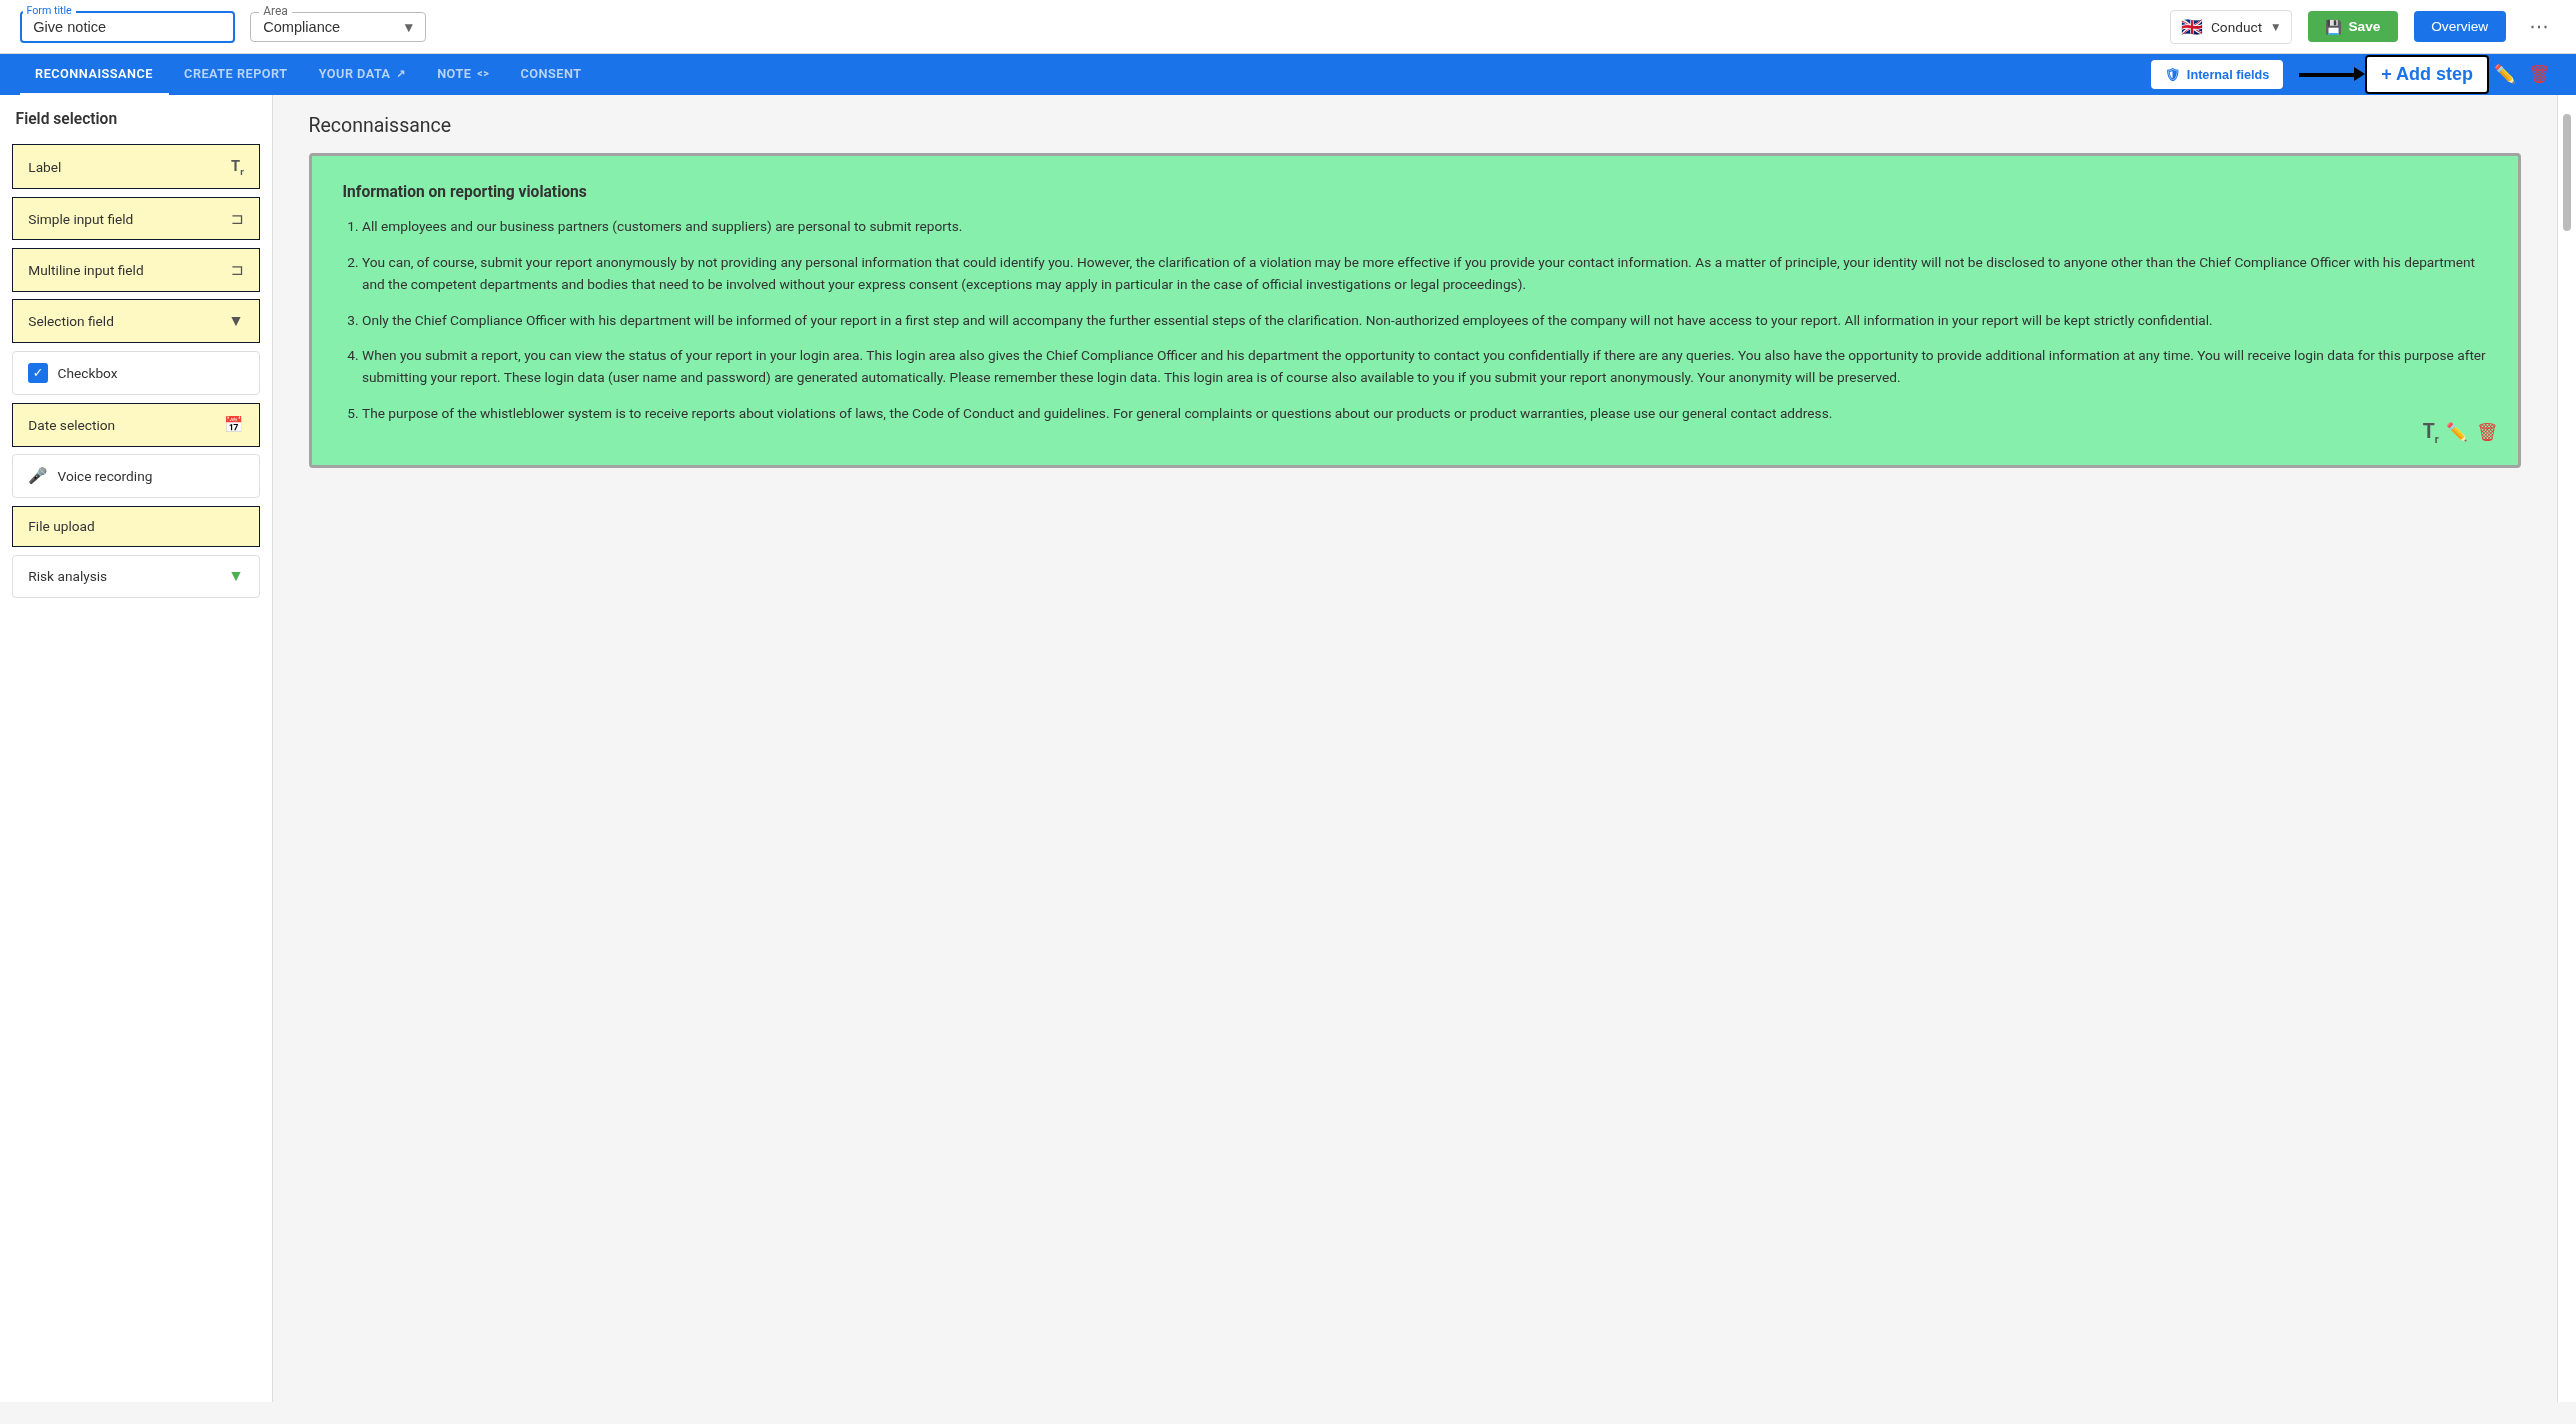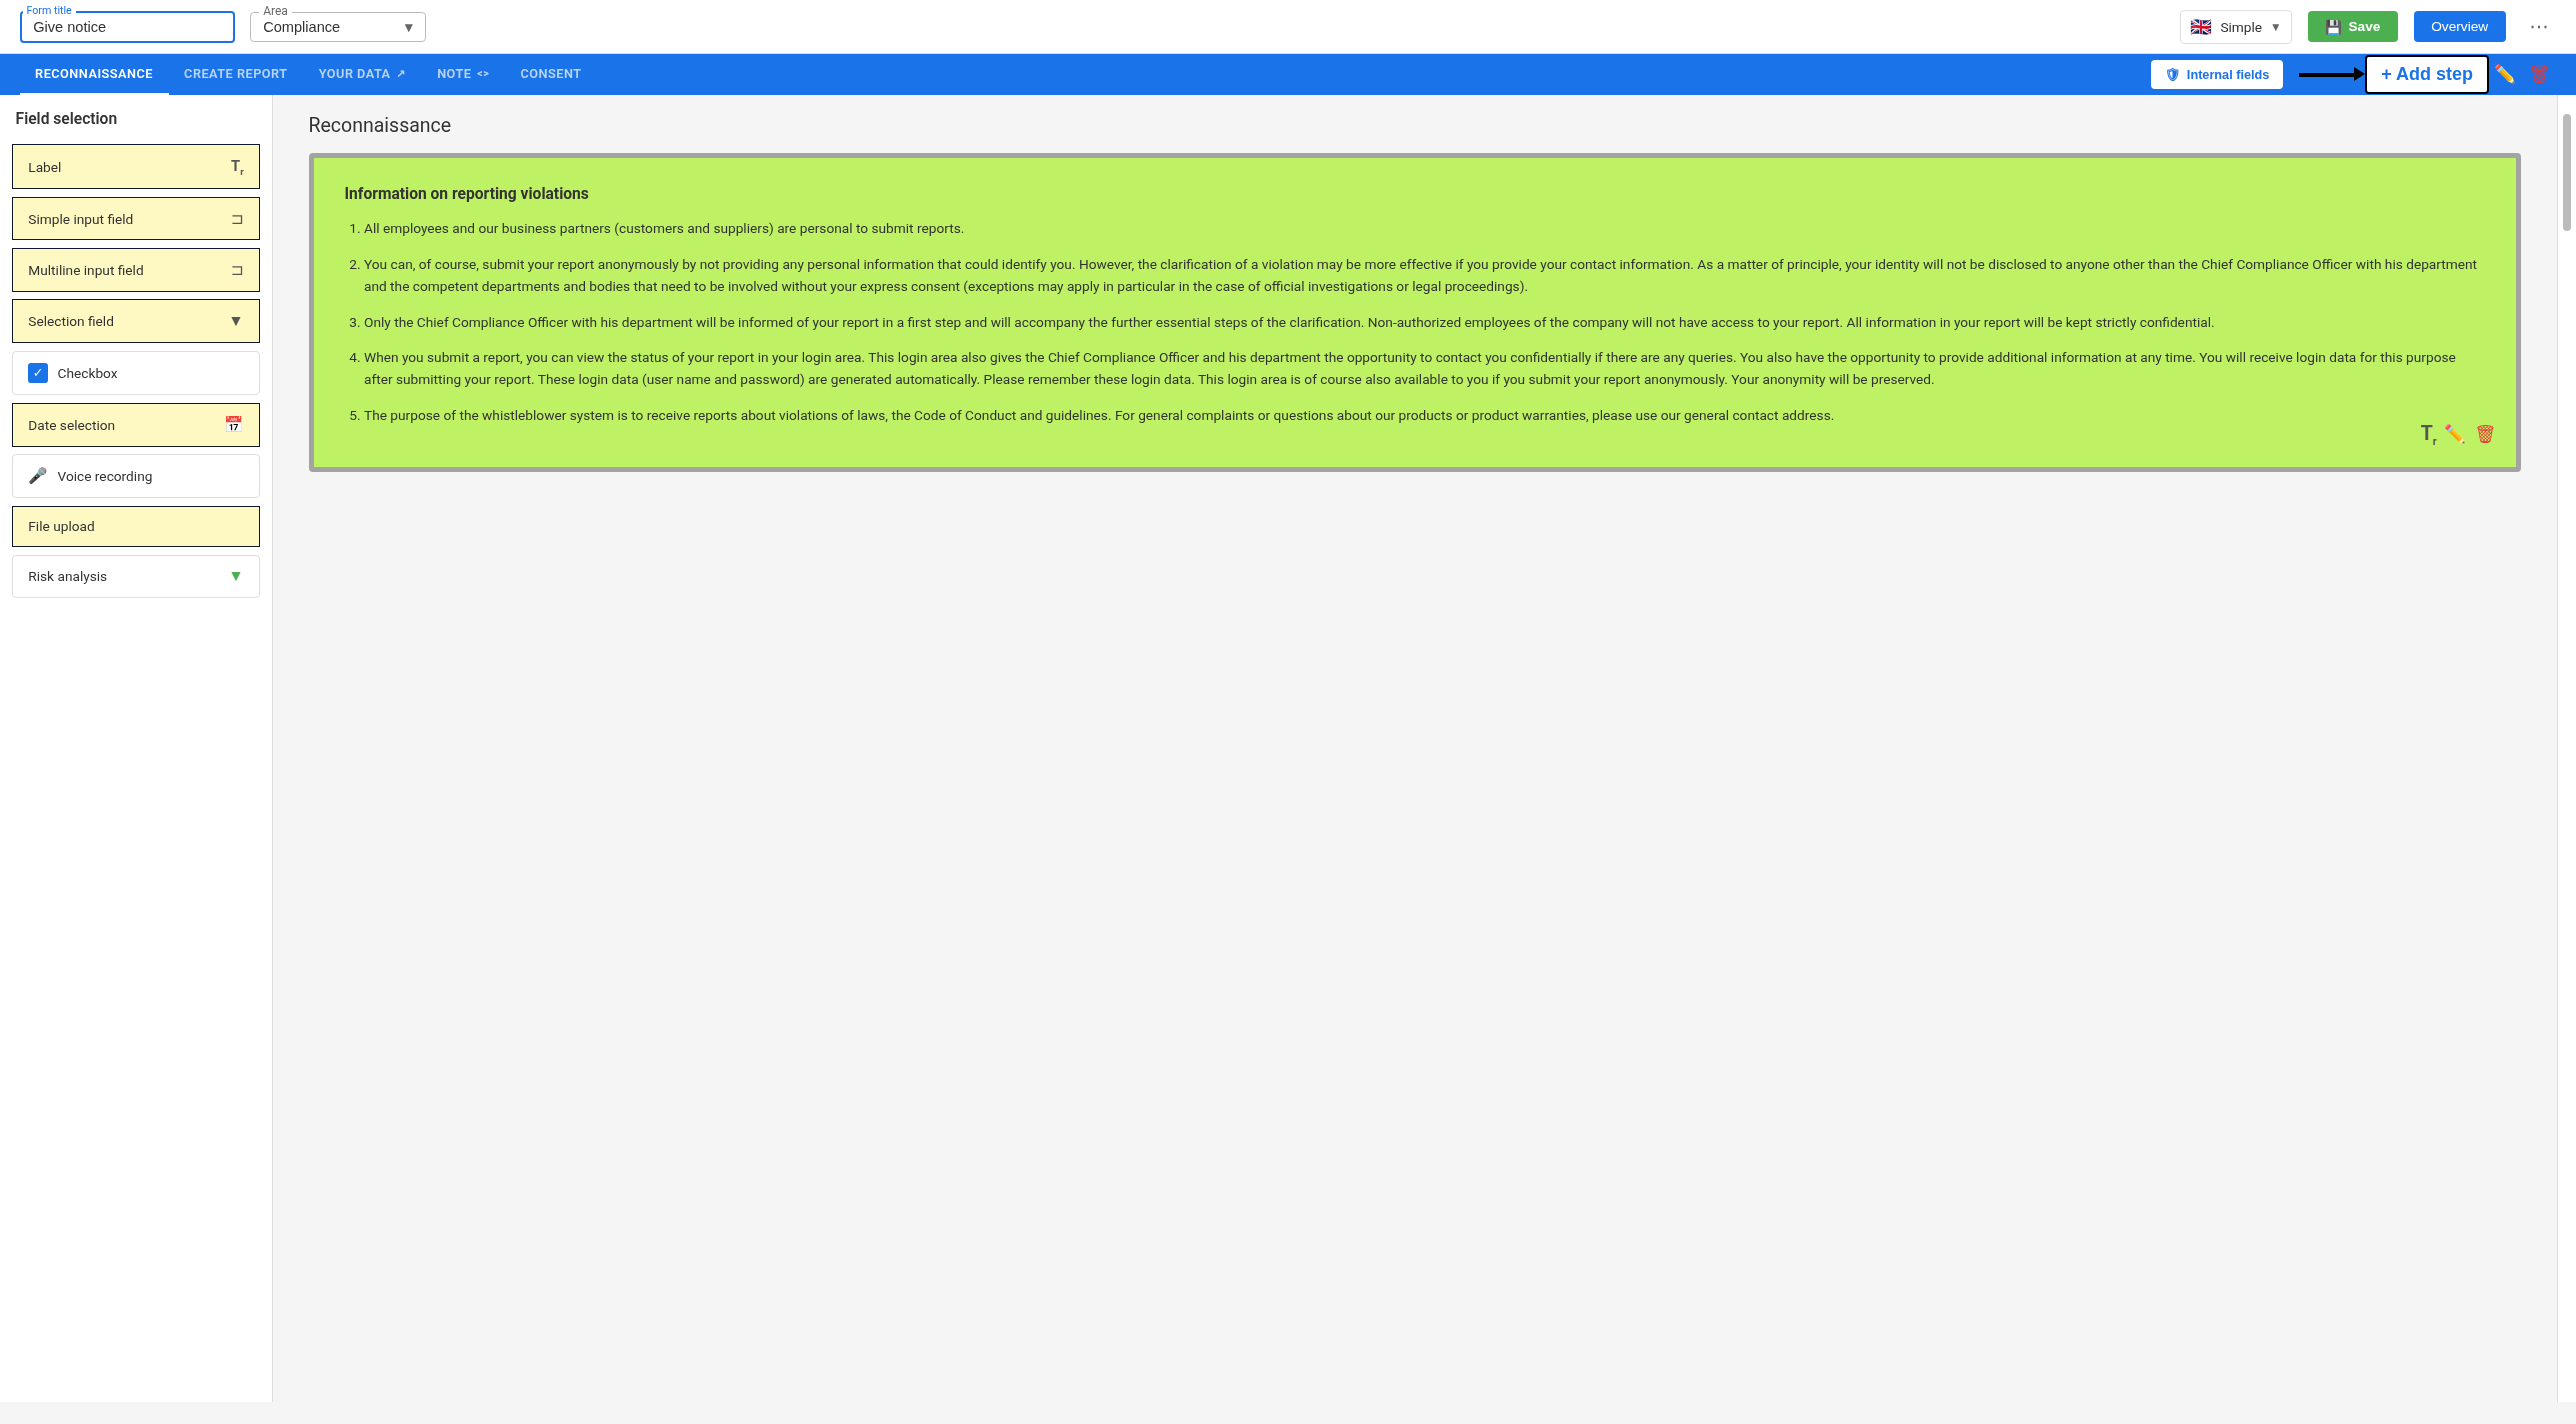--- a/index.html
+++ b/index.html
@@ -290,22 +290,22 @@
       padding: 19.5px;
       background: #f5f5f5;
     }
     .content-title {
       font-size: 19.5px;
       font-weight: 400;
       color: #333;
       margin-bottom: 15.6px;
     }
     .content-card {
-      background: #bef264;
-      border: 5px solid #a3a3a3;
+      background: #86efac;
+      border: 3px solid #a3a3a3;
       border-radius: 3.9px;
       padding: 27px 31px;
       position: relative;
     }
     .content-card h2 {
       font-size: 15.6px;
       font-weight: 700;
       color: #333;
       margin-bottom: 15.6px;
     }
@@ -378,21 +378,21 @@
       <option>Legal</option>
       <option>Finance</option>
     </select>
     <span class="chevron">▼</span>
   </div>
 
   <div class="header-spacer"></div>
 
   <div class="lang-selector">
     <span class="flag-icon">🇬🇧</span>
-    <span class="lang-text">Simple</span>
+    <span class="lang-text">Conduct</span>
     <span class="lang-chevron">▼</span>
   </div>
 
   <button class="btn-save">
     <span>💾</span>
     <span>Save</span>
   </button>
 
   <button class="btn-overview">
     <span>Overview</span>

